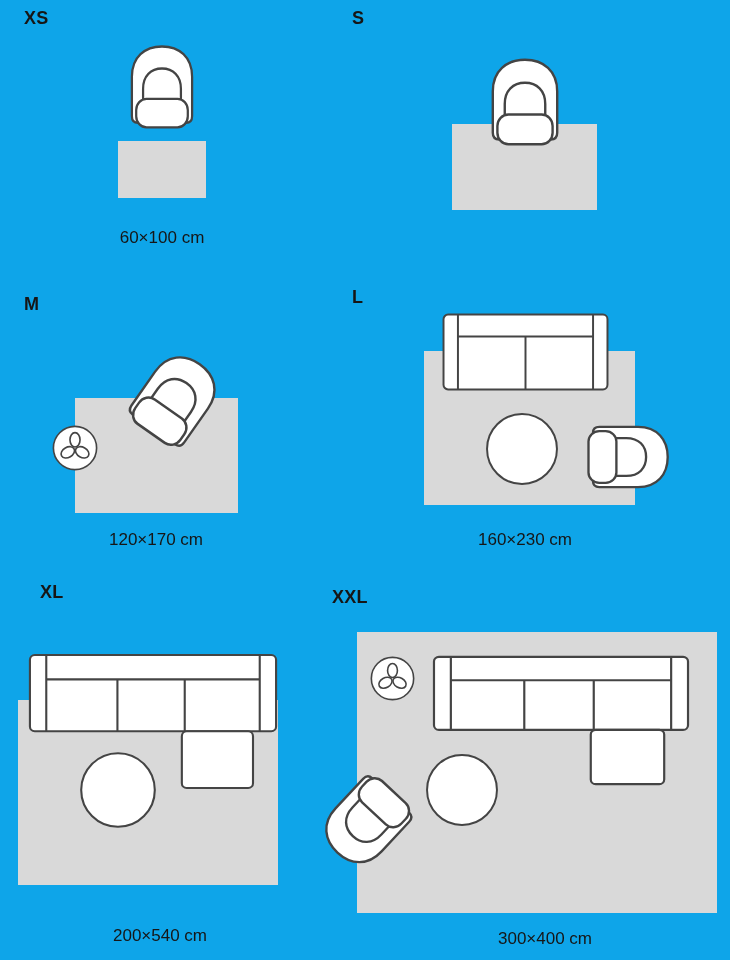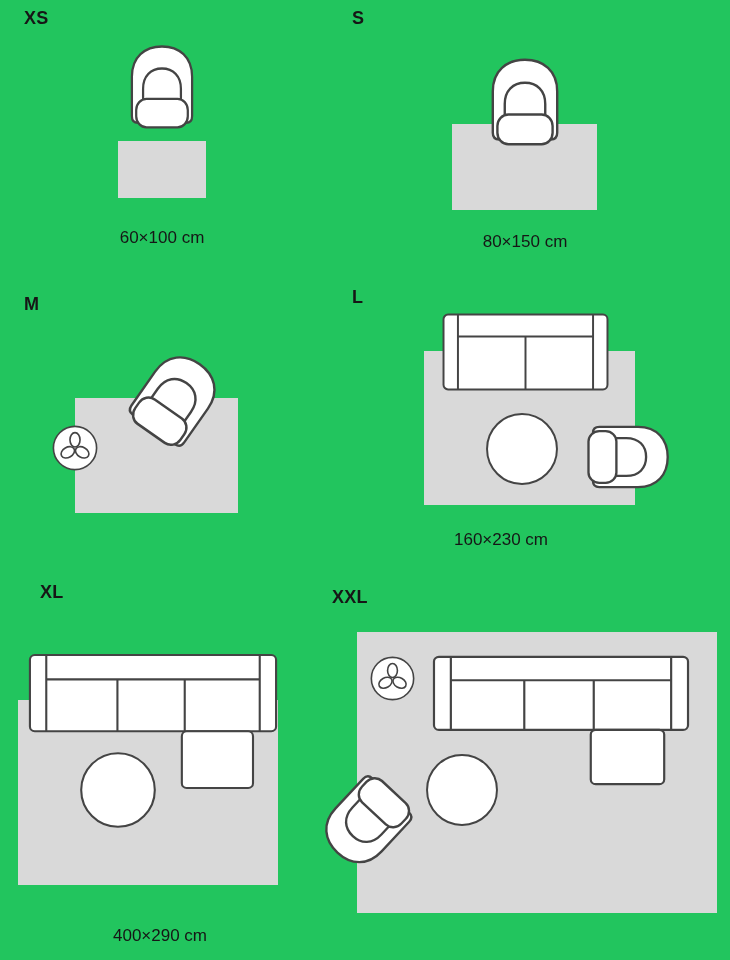--- a/index.html
+++ b/index.html
@@ -1,20 +1,20 @@
 <!DOCTYPE html>
 <html><head>
 <meta charset="utf-8">
 <style>
   html,body{margin:0;padding:0;background:#ffffff;}
   #stage{
     position:relative;
     width:730px;
     height:960px;
-    background:#22c55e;
+    background:#0ea5e9;
     font-family:"Liberation Sans", sans-serif;
     overflow:hidden;
   }
   .size-label{
     position:absolute;
     font-size:18px;
     font-weight:700;
     color:#161616;
     letter-spacing:.2px;
   }
@@ -49,21 +49,21 @@
   #rug-m{left:75px;top:398px;width:163px;height:115px;}
   #armchair-m{left:130px;top:350px;width:92px;height:96px;transform:rotate(35deg);}
   #plant-m{left:51px;top:424px;width:48px;height:48px;}
   #dim-m{left:46px;top:530px;}
   
   #label-l{left:352px;top:287px;}
   #rug-l{left:424px;top:351px;width:211px;height:154px;}
   #sofa-l{left:442px;top:313px;width:167px;height:78px;}
   #table-l{left:484px;top:411px;width:76px;height:76px;}
   #armchair-l{left:586px;top:412px;width:86px;height:90px;transform:rotate(90deg);}
-  #dim-l{left:391px;top:530px;}
+  #dim-l{left:415px;top:530px;}
   
   #label-xl{left:40px;top:582px;}
   #rug-xl{left:18px;top:700px;width:260px;height:185px;}
   #sofa-xl{left:28px;top:653px;width:250px;height:137px;}
   #table-xl{left:78px;top:750px;width:80px;height:80px;}
   #dim-xl{left:50px;top:926px;}
   
   #label-xxl{left:332px;top:587px;}
   #rug-xxl{left:357px;top:632px;width:360px;height:281px;}
   #plant-xxl{left:369px;top:655px;width:47px;height:47px;}
@@ -167,17 +167,18 @@
     </svg>
 
   <div class="size-label" id="label-xs">XS</div>
   <div class="size-label" id="label-s">S</div>
   <div class="size-label" id="label-m">M</div>
   <div class="size-label" id="label-l">L</div>
   <div class="size-label" id="label-xl">XL</div>
   <div class="size-label" id="label-xxl">XXL</div>
 
   <div class="dimension" id="dim-xs">60×100 cm</div>
-  <div class="dimension" id="dim-s">80×150 cm</div>
+  <div class="dimension" id="dim-m">120×170 cm</div>
   <div class="dimension" id="dim-l">160×230 cm</div>
-  <div class="dimension" id="dim-xl">400×290 cm</div>
+  <div class="dimension" id="dim-xl">200×540 cm</div>
+  <div class="dimension" id="dim-xxl">300×400 cm</div>
 
 </div>
 
 </body></html>

